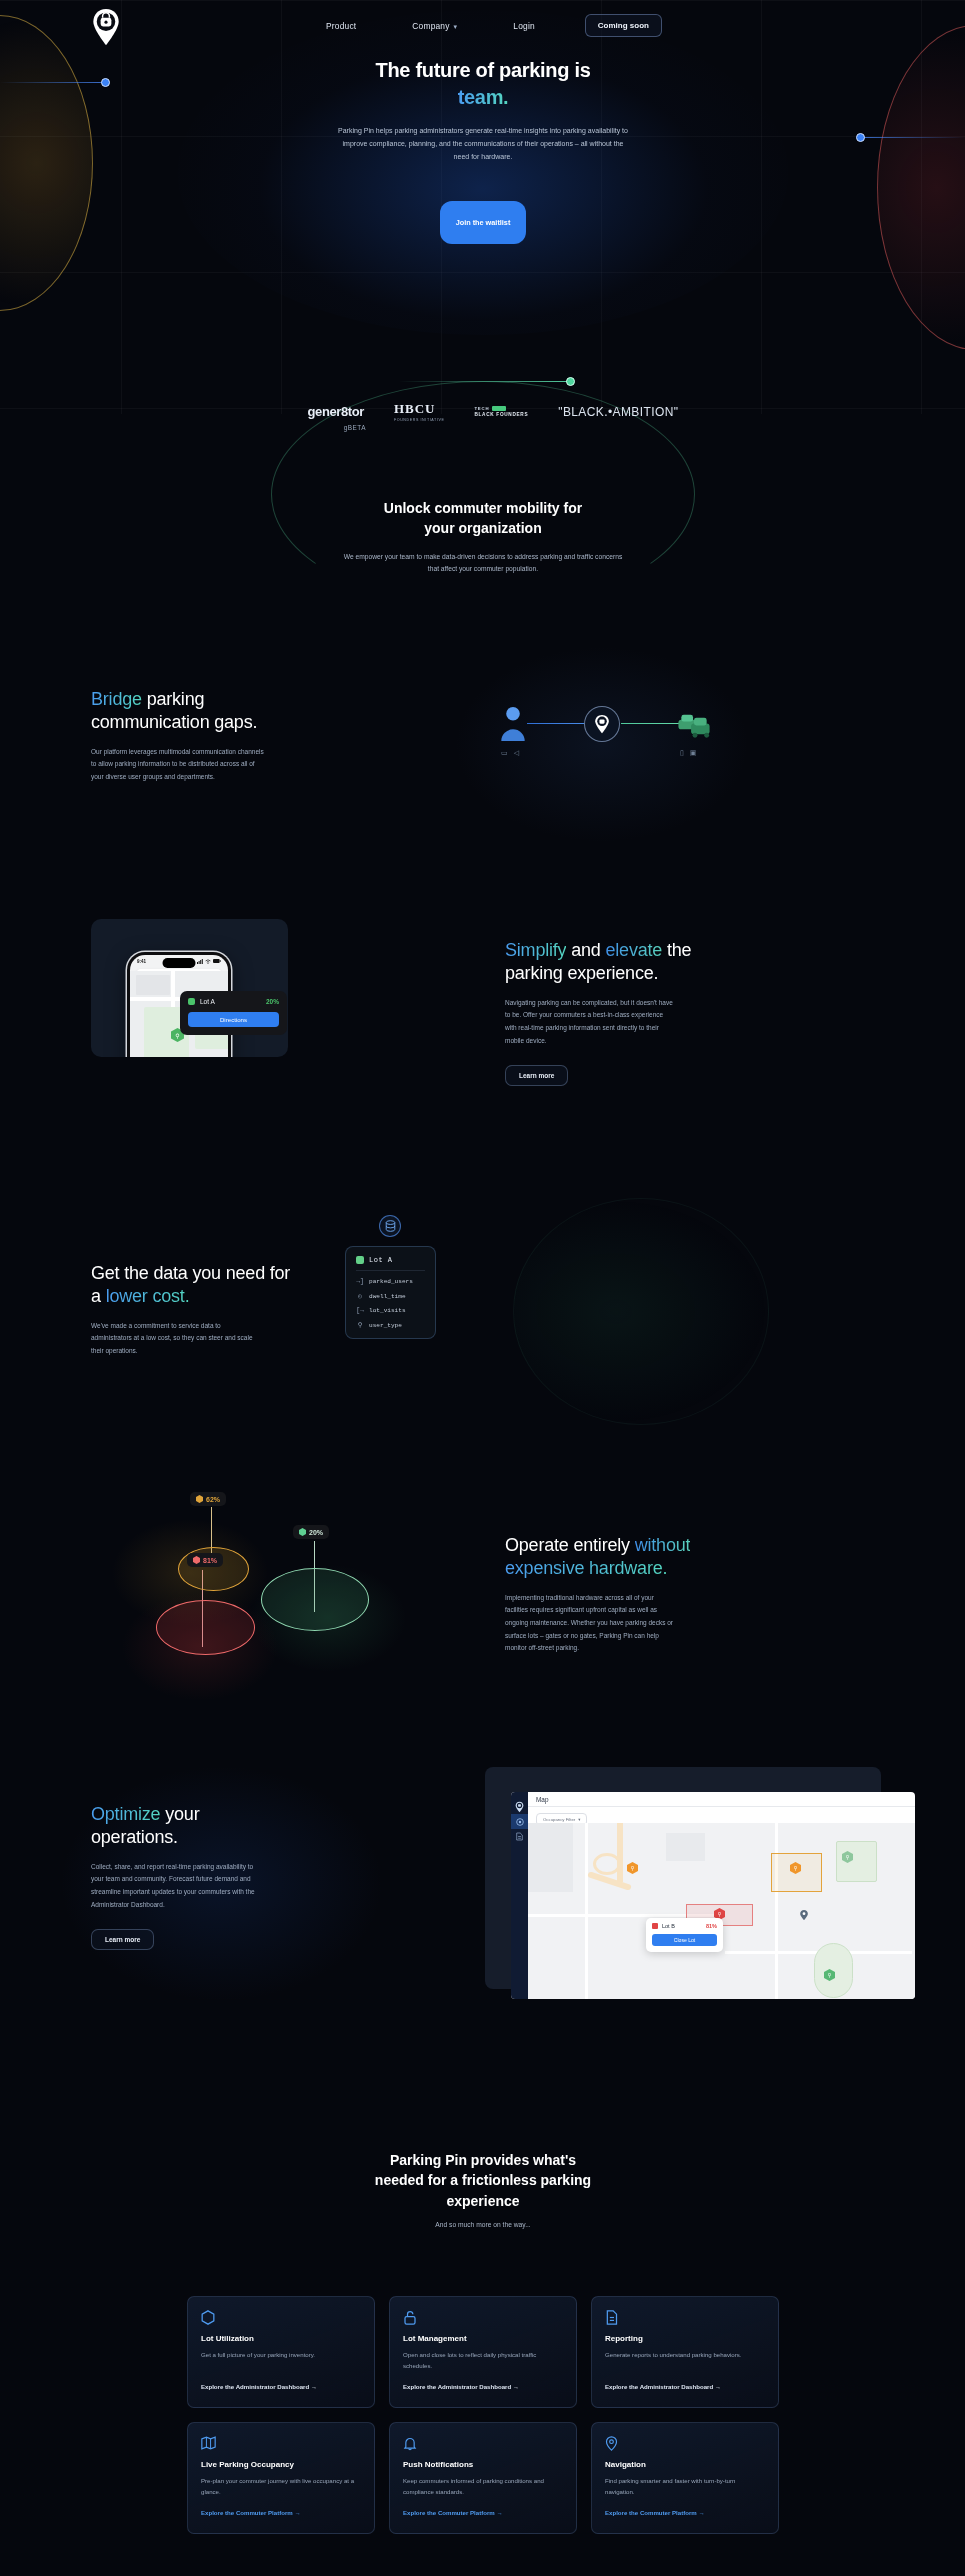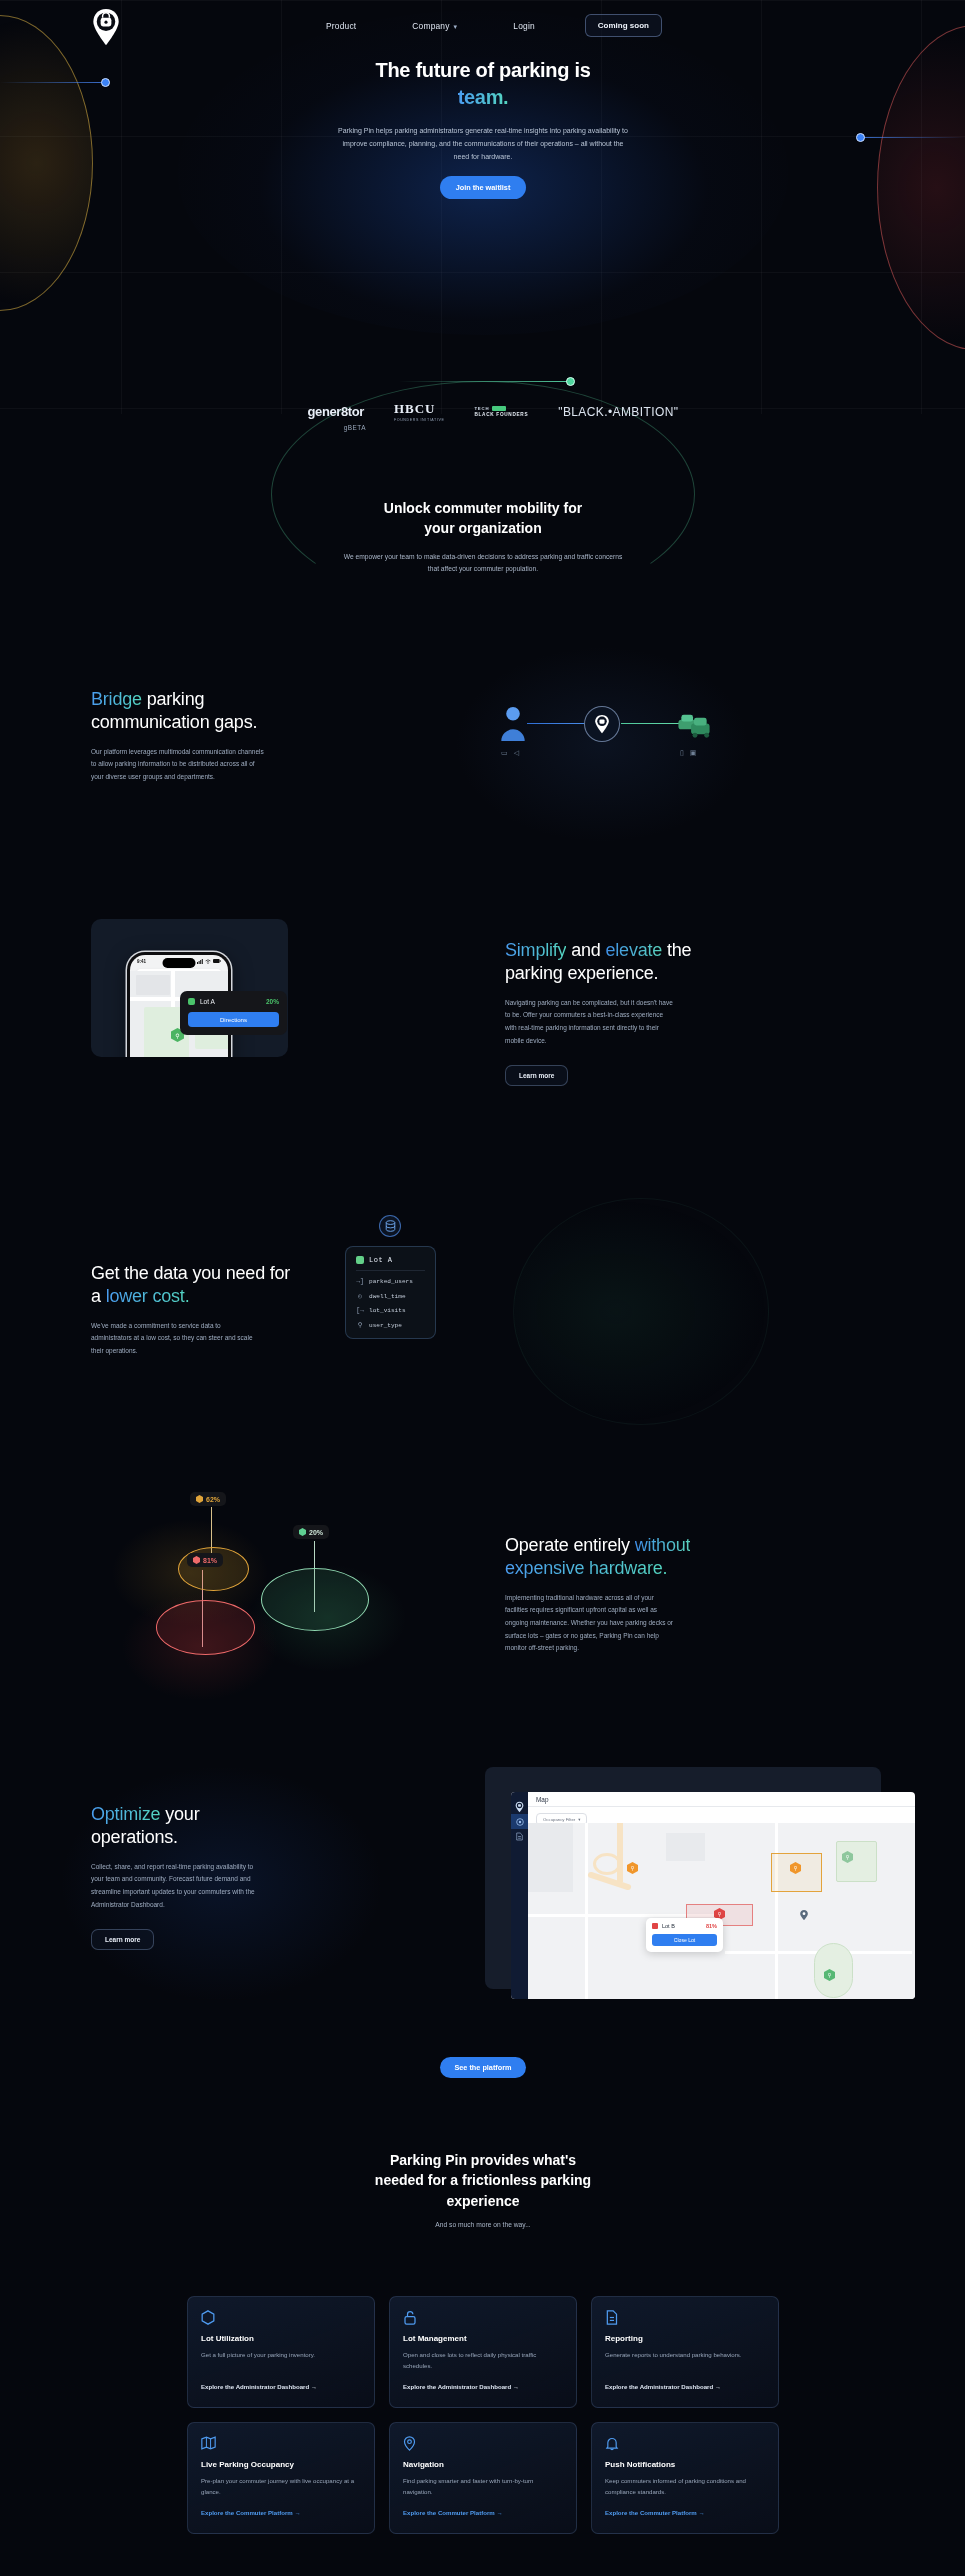--- a/index.html
+++ b/index.html
@@ -50,22 +50,22 @@
     white-space:nowrap; cursor:pointer; font-weight:bold;
   }
 
   
   .hero { position:absolute; top:57px; left:0; right:0; text-align:center; z-index:20; }
   .hero h1 { font-size:20px; font-weight:bold; line-height:1.35; letter-spacing:-0.3px; color:#fff; }
   .grad-cy { background:linear-gradient(90deg,#4a9cf0,#54d6c0); -webkit-background-clip:text; background-clip:text; color:transparent; }
   .grad-bg2 { background:linear-gradient(90deg,#3f8fe8,#5ad3bd); -webkit-background-clip:text; background-clip:text; color:transparent; }
   .hero p { margin:14px auto 0; width:296px; font-size:7px; line-height:1.85; color:#b9c5d6; }
   .btn-primary {
-    display:inline-block; margin-top:12px; background:#2f7ef0; color:#fff;
-    font-size:7.3px; font-weight:bold; border-radius:12px; padding:7px 16px; border:none; cursor:pointer;
+    display:inline-block; margin-top:37px; background:#2f7ef0; color:#fff;
+    font-size:7.3px; font-weight:bold; border-radius:12px; padding:17px 16px; border:none; cursor:pointer;
   }
 
   
   .partners { position:absolute; top:373px; left:0; right:0; height:89px; }
   .partner-arc { position:absolute; left:50%; top:8px; transform:translateX(-50%); width:424px; height:227px;
     border-radius:50%; border:1px solid rgba(86,200,150,.32); border-bottom-color:transparent; }
   .partner-line { position:absolute; left:50%; top:8px; transform:translateX(-50%); width:168px; height:1px;
     background:linear-gradient(90deg, rgba(74,200,150,0), rgba(90,220,170,.9)); }
   .partner-dot { position:absolute; left:calc(50% + 83px); top:4px; width:9px; height:9px; border-radius:50%;
     background:#4fd69e; border:1.5px solid #d6fff0; }
@@ -508,23 +508,20 @@
             <span class="dm-sq"></span>
             <span class="dm-name">Lot B</span>
           </span>
           <span class="dm-pct">81%</span>
         </div>
         <div class="dm-btn">Close Lot</div>
       </div>
     </div>
   </div>
 
-  <div style="position:absolute;left:0;right:0;top:2056px;text-align:center;">
-    <button class="btn-primary" style="margin-top:0;border-radius:11px;padding:6px 14px;">See the platform</button>
-  </div>
 
   <div class="sec-center" style="top:2150px;">
     <h2>
       <span>Parking Pin provides what's</span><br>
       <span>needed for a frictionless parking</span><br>
       <span>experience</span>
     </h2>
     <p style="width:256px;margin-top:8px;">And so much more on the way...</p>
   </div>
 
@@ -574,38 +571,38 @@
             <line x1="11.5" y1="3" x2="11.5" y2="15" stroke="#4f9bf0" stroke-width="1.2"></line>
           </svg>
       </div>
       <h4>Live Parking Occupancy</h4>
       <p>Pre-plan your commuter journey with live occupancy at a glance.</p>
       <a><span>Explore the Commuter Platform</span> <span>→</span></a>
     </div>
 
     <div class="card commuter">
       <div class="card-ico">
+        <svg viewBox="0 0 16 18" width="14" height="15">
+            <path d="M3 13 v-5 a5 5 0 0 1 10 0 v5 l1.2 1.6 h-12.4 z" stroke="#4f9bf0" stroke-width="1.4" fill="none"></path>
+            <path d="M6.3 15.2 a1.8 1.8 0 0 0 3.4 0" stroke="#4f9bf0" stroke-width="1.4" fill="none"></path>
+          </svg>
+      </div>
+      <h4>Push Notifications</h4>
+      <p>Keep commuters informed of parking conditions and compliance standards.</p>
+      <a><span>Explore the Commuter Platform</span> <span>→</span></a>
+    </div>
+
+    <div class="card commuter">
+      <div class="card-ico">
         <svg viewBox="0 0 14 18" width="13" height="15">
             <path d="M7 1 C3.7 1 1 3.6 1 6.8 C1 11 7 17 7 17 C7 17 13 11 13 6.8 C13 3.6 10.3 1 7 1Z" stroke="#4f9bf0" stroke-width="1.4" fill="none"></path>
             <circle cx="7" cy="6.8" r="2.2" stroke="#4f9bf0" stroke-width="1.4" fill="none"></circle>
           </svg>
       </div>
       <h4>Navigation</h4>
       <p>Find parking smarter and faster with turn-by-turn navigation.</p>
       <a><span>Explore the Commuter Platform</span> <span>→</span></a>
     </div>
 
-    <div class="card commuter">
-      <div class="card-ico">
-        <svg viewBox="0 0 16 18" width="14" height="15">
-            <path d="M3 13 v-5 a5 5 0 0 1 10 0 v5 l1.2 1.6 h-12.4 z" stroke="#4f9bf0" stroke-width="1.4" fill="none"></path>
-            <path d="M6.3 15.2 a1.8 1.8 0 0 0 3.4 0" stroke="#4f9bf0" stroke-width="1.4" fill="none"></path>
-          </svg>
-      </div>
-      <h4>Push Notifications</h4>
-      <p>Keep commuters informed of parking conditions and compliance standards.</p>
-      <a><span>Explore the Commuter Platform</span> <span>→</span></a>
-    </div>
-
   </div>
 
 </div>
 
 
 </body></html>

